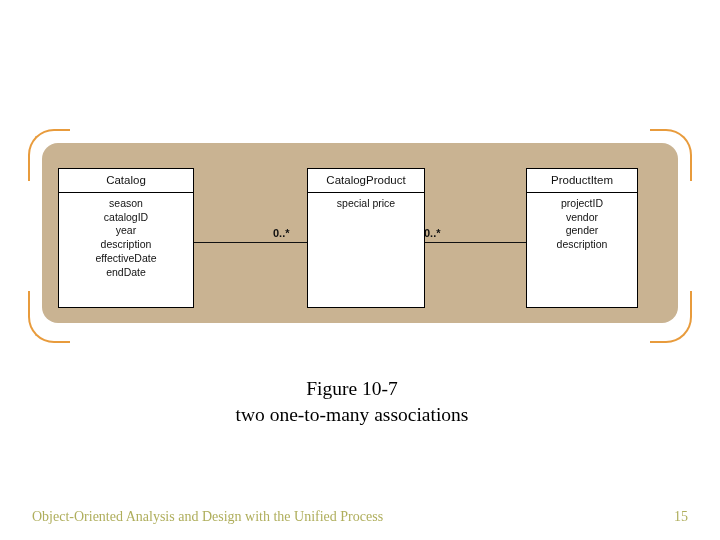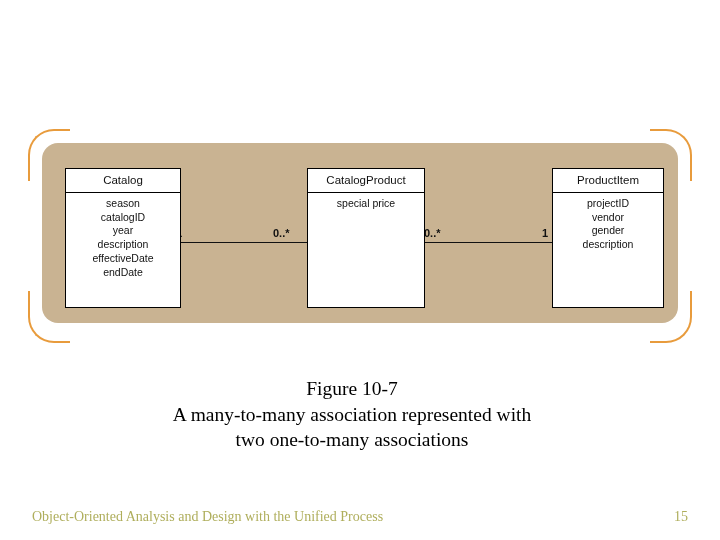--- a/index.html
+++ b/index.html
@@ -64,23 +64,23 @@
   .uml-class {
     position: absolute;
     top: 25px;
     background: #ffffff;
     border: 1.5px solid #000000;
     box-sizing: border-box;
     height: 140px;
     display: flex;
     flex-direction: column;
   }
-  .uml-class.catalog        { left: 23px;  width: 116px; }
+  .uml-class.catalog        { left: 16px;  width: 136px; }
   .uml-class.catalogproduct { left: 265px; width: 118px; }
-  .uml-class.productitem    { left: 510px; width: 112px; }
+  .uml-class.productitem    { left: 484px; width: 112px; }
 
   .class-name {
     text-align: center;
     font-family: "Liberation Sans", sans-serif;
     font-size: 11.5px;
     color: #111111;
     padding: 5px 2px 5px 2px;
     border-bottom: 1.5px solid #000000;
     line-height: 1.1;
   }
@@ -196,18 +196,17 @@
       <span class="attr">vendor</span>
       <span class="attr">gender</span>
       <span class="attr">description</span>
     </div>
   </div>
 
 </div>
 
 <div class="caption">
   <span class="cap-line">Figure 10-7</span>
-  <span class="cap-line">A many-to-many association represented with</span>
   <span class="cap-line">two one-to-many associations</span>
 </div>
 
 <div class="footer-source">Object-Oriented Analysis and Design with the Unified Process</div>
 <div class="footer-page">15</div>
 
 </body></html>

